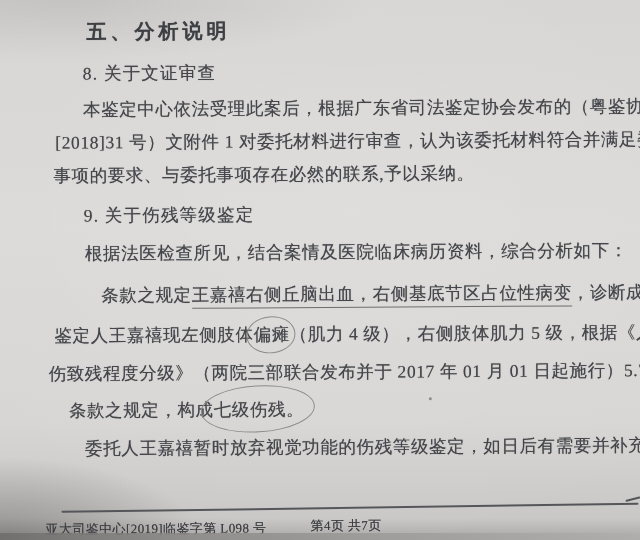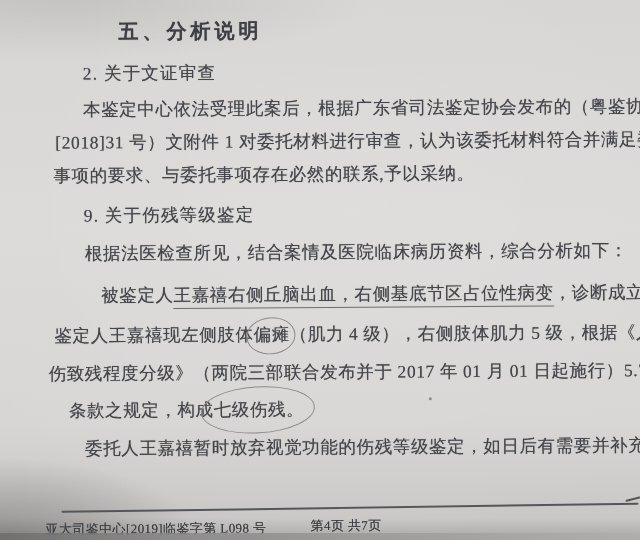--- a/index.html
+++ b/index.html
@@ -30,21 +30,21 @@
   .tline{
     position:absolute;white-space:nowrap;
     font-size:17.5px;letter-spacing:0.6px;line-height:1;
   }
   .h1{font-size:20px;letter-spacing:4px;font-weight:bold;color:#3e3f44;}
   .h2{letter-spacing:1.2px;}
   .pen-underline{
     border-bottom:1.6px solid #6d6d70;
     padding-bottom:3px;
   }
-  .circle-mark{position:relative;display:inline-block;font-family:Liberation Mono, monospace;}
+  .circle-mark{position:relative;display:inline-block;}
   .circle-mark::before{
     content:"";position:absolute;border:1.4px solid #8b8b86;border-radius:50%;
     pointer-events:none;
   }
   .circle-sm::before{top:-10px;bottom:-9px;left:-7px;right:-6px;transform:rotate(-5deg);}
   .circle-lg::before{top:-16px;bottom:-13px;left:-13px;right:-10px;transform:rotate(-3deg);}
   .footer-rule{
     position:absolute;left:60px;top:507px;width:577px;height:1.8px;
     background:#55565a;transform:rotate(-0.45deg);border-radius:1px;
   }
@@ -57,34 +57,34 @@
     text-shadow:0 0 0.5px rgba(61,62,67,0.7);
   }
   .speck1{position:absolute;left:428px;top:398px;width:3px;height:3px;background:#6a6a68;border-radius:50%;opacity:.7;}
 </style>
 </head>
 <body>
 
 <div class="scan-page">
   <div class="content">
 
-    <div class="tline h1" style="left:88px;top:20px;margin-left:32px;">五、分析说明</div>
+    <div class="tline h1" style="left:88px;top:20px;">五、分析说明</div>
 
-    <div class="tline h2" style="left:84px;top:64px;">2. 关于文证审查</div>
+    <div class="tline h2" style="left:84px;top:64px;">8. 关于文证审查</div>
 
     <div class="tline" style="left:84px;top:100px;">本鉴定中心依法受理此案后，根据广东省司法鉴定协会发布的（粤鉴协</div>
     <div class="tline" style="left:56px;top:133px;">[2018]31 号）文附件 1 对委托材料进行审查，认为该委托材料符合并满足委托</div>
     <div class="tline" style="left:54px;top:166px;">事项的要求、与委托事项存在必然的联系,予以采纳。</div>
 
     <div class="tline h2" style="left:84px;top:206px;">9. 关于伤残等级鉴定</div>
 
     <div class="tline" style="left:85px;top:244px;">根据法医检查所见，结合案情及医院临床病历资料，综合分析如下：</div>
 
     <div class="tline" style="left:101px;top:286px;">
-      <span>被鉴定人</span><span class="pen-underline">王嘉禧右侧丘脑出血，右侧基底节区占位性病变</span><span>，诊断成立。被</span>
+      <span>条款之规定</span><span class="pen-underline">王嘉禧右侧丘脑出血，右侧基底节区占位性病变</span><span>，诊断成立。被</span>
     </div>
 
     <div class="tline" style="left:54px;top:326px;">
       <span>鉴定人王嘉禧现左侧肢体</span><span class="circle-mark circle-sm">偏瘫</span><span>（肌力 4 级），右侧肢体肌力 5 级，根据《人体损</span>
     </div>
 
     <div class="tline" style="left:48px;top:364px;">伤致残程度分级》（两院三部联合发布并于 2017 年 01 月 01 日起施行）5.7.1.4</div>
 
     <div class="tline" style="left:48px;top:401px;margin-left:20px;">
       <span>条款之规定，构成</span><span class="circle-mark circle-lg">七级伤残。</span>

